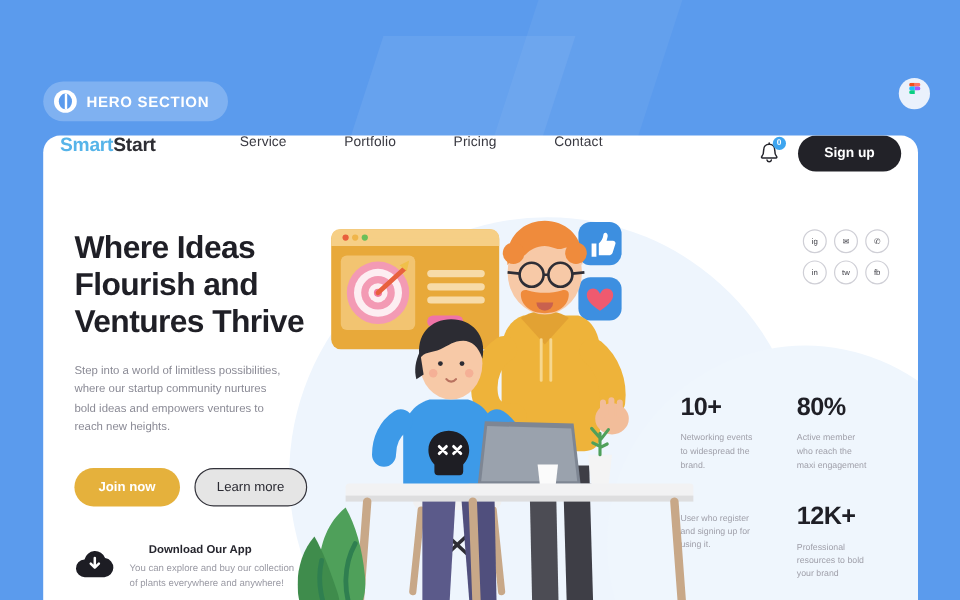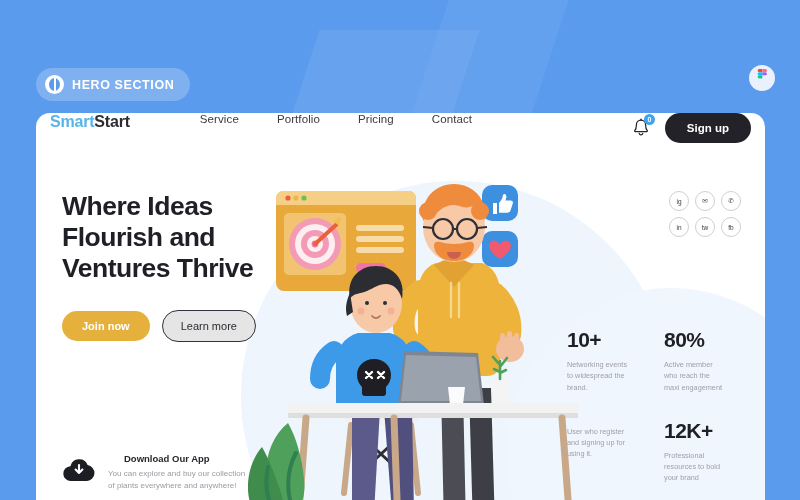--- a/index.html
+++ b/index.html
@@ -75,21 +75,21 @@
   }
 
   
   #navbar {
     position:absolute; left:0; top:0; width:100%; height:72px;
     display:flex; align-items:flex-start; padding:0 14px;
   }
   #brand-logo { font-size:16px; font-weight:bold; color:#2d2d33; letter-spacing:-.2px; }
   #brand-logo .accent { color:#56b4e9; }
 
-  #main-nav { display:flex; gap:38px; margin-left:70px; }
+  #main-nav { display:flex; gap:48px; margin-left:70px; }
   #main-nav a {
     font-size:11.5px; color:#3a3a42; text-decoration:none; letter-spacing:.1px;
   }
 
   #nav-right { margin-left:auto; display:flex; align-items:center; gap:14px; }
   #bell-wrap { position:relative; width:20px; height:22px; }
   #bell-badge {
     position:absolute; right:-4px; top:-3px;
     width:11px; height:11px; border-radius:50%;
     background:#3ea5ef; color:#fff; font-size:7px;
@@ -105,21 +105,21 @@
   
   #hero-left { position:absolute; left:26px; top:78px; width:230px; }
   #hero-heading {
     font-size:26.5px; line-height:1.17; font-weight:bold;
     color:#1f1f26; letter-spacing:-.5px; white-space:pre-line;
   }
   #hero-sub {
     margin-top:18px; font-size:9.5px; line-height:1.62; color:#8a8a95;
     white-space:pre-line;
   }
-  #hero-cta { margin-top:26px; display:flex; gap:12px; align-items:center; }
+  #hero-cta { margin-top:26px; display:flex; gap:12px; }
   #join-button {
     background:#e5b13c; color:#fff; border:none; cursor:pointer;
     border-radius:16px; padding:9px 20px; font-size:11px; font-weight:bold;
     font-family:"Liberation Sans", sans-serif;
   }
   #learn-button {
     background:#e5e5e5; color:#2b2b33; border:1px solid #33333b; cursor:pointer;
     border-radius:16px; padding:9px 18px; font-size:11px;
     font-family:"Liberation Sans", sans-serif;
   }
@@ -209,20 +209,24 @@
         <span id="bell-badge">0</span>
       </div>
       <button id="signup-button">Sign up</button>
     </div>
   </div>
 
   <div id="hero-left">
     <h1 id="hero-heading">Where Ideas
 Flourish and
 Ventures Thrive</h1>
+    <p id="hero-sub">Step into a world of limitless possibilities,
+where our startup community nurtures
+bold ideas and empowers ventures to
+reach new heights.</p>
     <div id="hero-cta">
       <button id="join-button">Join now</button>
       <button id="learn-button">Learn more</button>
     </div>
   </div>
 
   <div id="download-app">
     <svg id="download-icon" viewBox="0 0 34 26">
       <path d="M9 24h16a8 8 0 00.6-15.9A9 9 0 008.4 9.2 7.4 7.4 0 009 24z" fill="#1d1d24"></path>
       <path d="M17 8v8m0 0l-3.4-3.4M17 16l3.4-3.4" stroke="#fff" stroke-width="2.1" stroke-linecap="round" stroke-linejoin="round" fill="none"></path>

